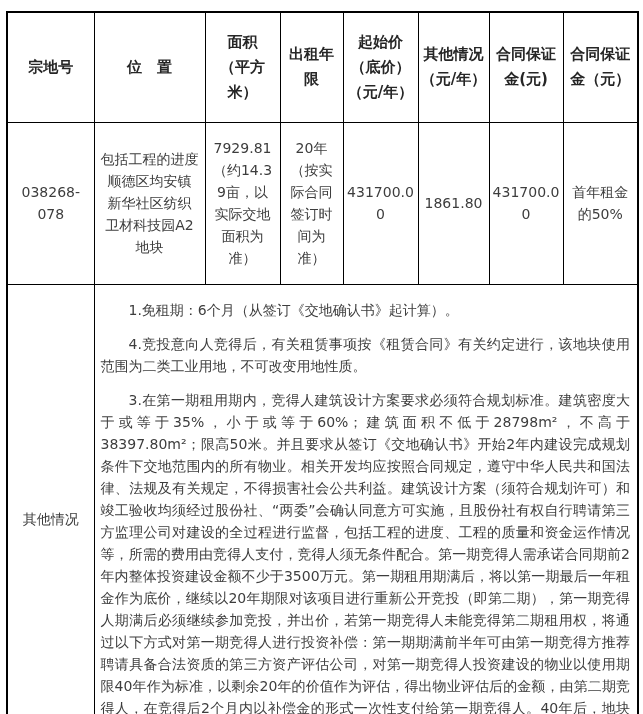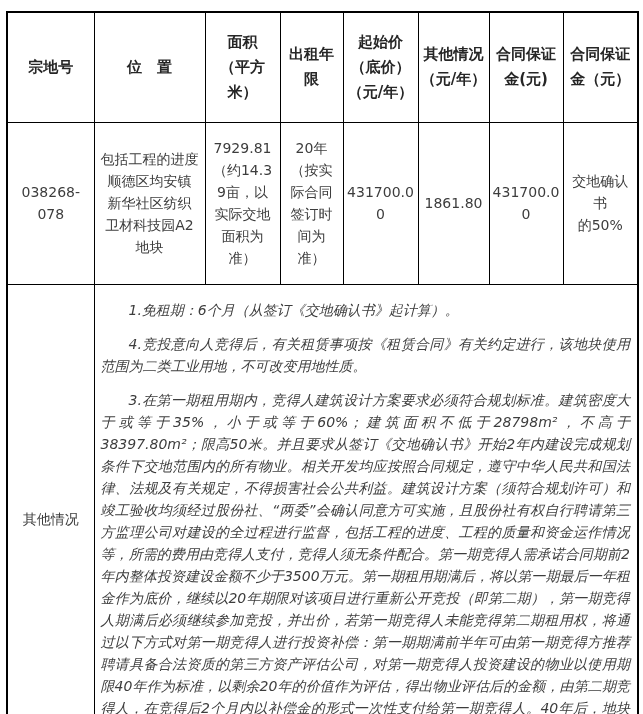--- a/index.html
+++ b/index.html
@@ -64,21 +64,20 @@
     vertical-align: middle;
     padding: 2px 7px 2px 6px;
   }
   td.other-content p {
     margin: 12px 0;
     font-size: 14px;
     line-height: 22px;
     text-indent: 2em;
     text-align: justify;
     color: #3d3d3d;
-    font-style: italic;
   }
 </style>
 </head>
 <body>
 
 <div class="page">
   <table class="land-table">
     <colgroup>
       <col style="width:87px">
       <col style="width:111px">
@@ -125,21 +124,21 @@
 （按实
 际合同
 签订时
 间为
 准）</td>
       <td>431700.0
 0</td>
       <td>1861.80</td>
       <td>431700.0
 0</td>
-      <td>交地确认书
+      <td>首年租金
 的50%</td>
     </tr>
     <tr class="other-row">
       <td class="other-label">其他情况</td>
       <td class="other-content" colspan="7">
         <p>1.免租期：6个月（从签订《交地确认书》起计算）。</p>
         <p>4.竞投意向人竞得后，有关租赁事项按《租赁合同》有关约定进行，该地块使用范围为二类工业用地，不可改变用地性质。</p>
         <p>3.在第一期租用期内，竞得人建筑设计方案要求必须符合规划标准。建筑密度大于或等于35%，小于或等于60%；建筑面积不低于28798m²，不高于38397.80m²；限高50米。并且要求从签订《交地确认书》开始2年内建设完成规划条件下交地范围内的所有物业。相关开发均应按照合同规定，遵守中华人民共和国法律、法规及有关规定，不得损害社会公共利益。建筑设计方案（须符合规划许可）和竣工验收均须经过股份社、“两委”会确认同意方可实施，且股份社有权自行聘请第三方监理公司对建设的全过程进行监督，包括工程的进度、工程的质量和资金运作情况等，所需的费用由竞得人支付，竞得人须无条件配合。第一期竞得人需承诺合同期前2年内整体投资建设金额不少于3500万元。第一期租用期满后，将以第一期最后一年租金作为底价，继续以20年期限对该项目进行重新公开竞投（即第二期），第一期竞得人期满后必须继续参加竞投，并出价，若第一期竞得人未能竞得第二期租用权，将通过以下方式对第一期竞得人进行投资补偿：第一期期满前半年可由第一期竞得方推荐聘请具备合法资质的第三方资产评估公司，对第一期竞得人投资建设的物业以使用期限40年作为标准，以剩余20年的价值作为评估，得出物业评估后的金额，由第二期竞得人，在竞得后2个月内以补偿金的形式一次性支付给第一期竞得人。40年后，地块内所有建筑及公共设施归出租人所有。</p>
       </td>
     </tr>

